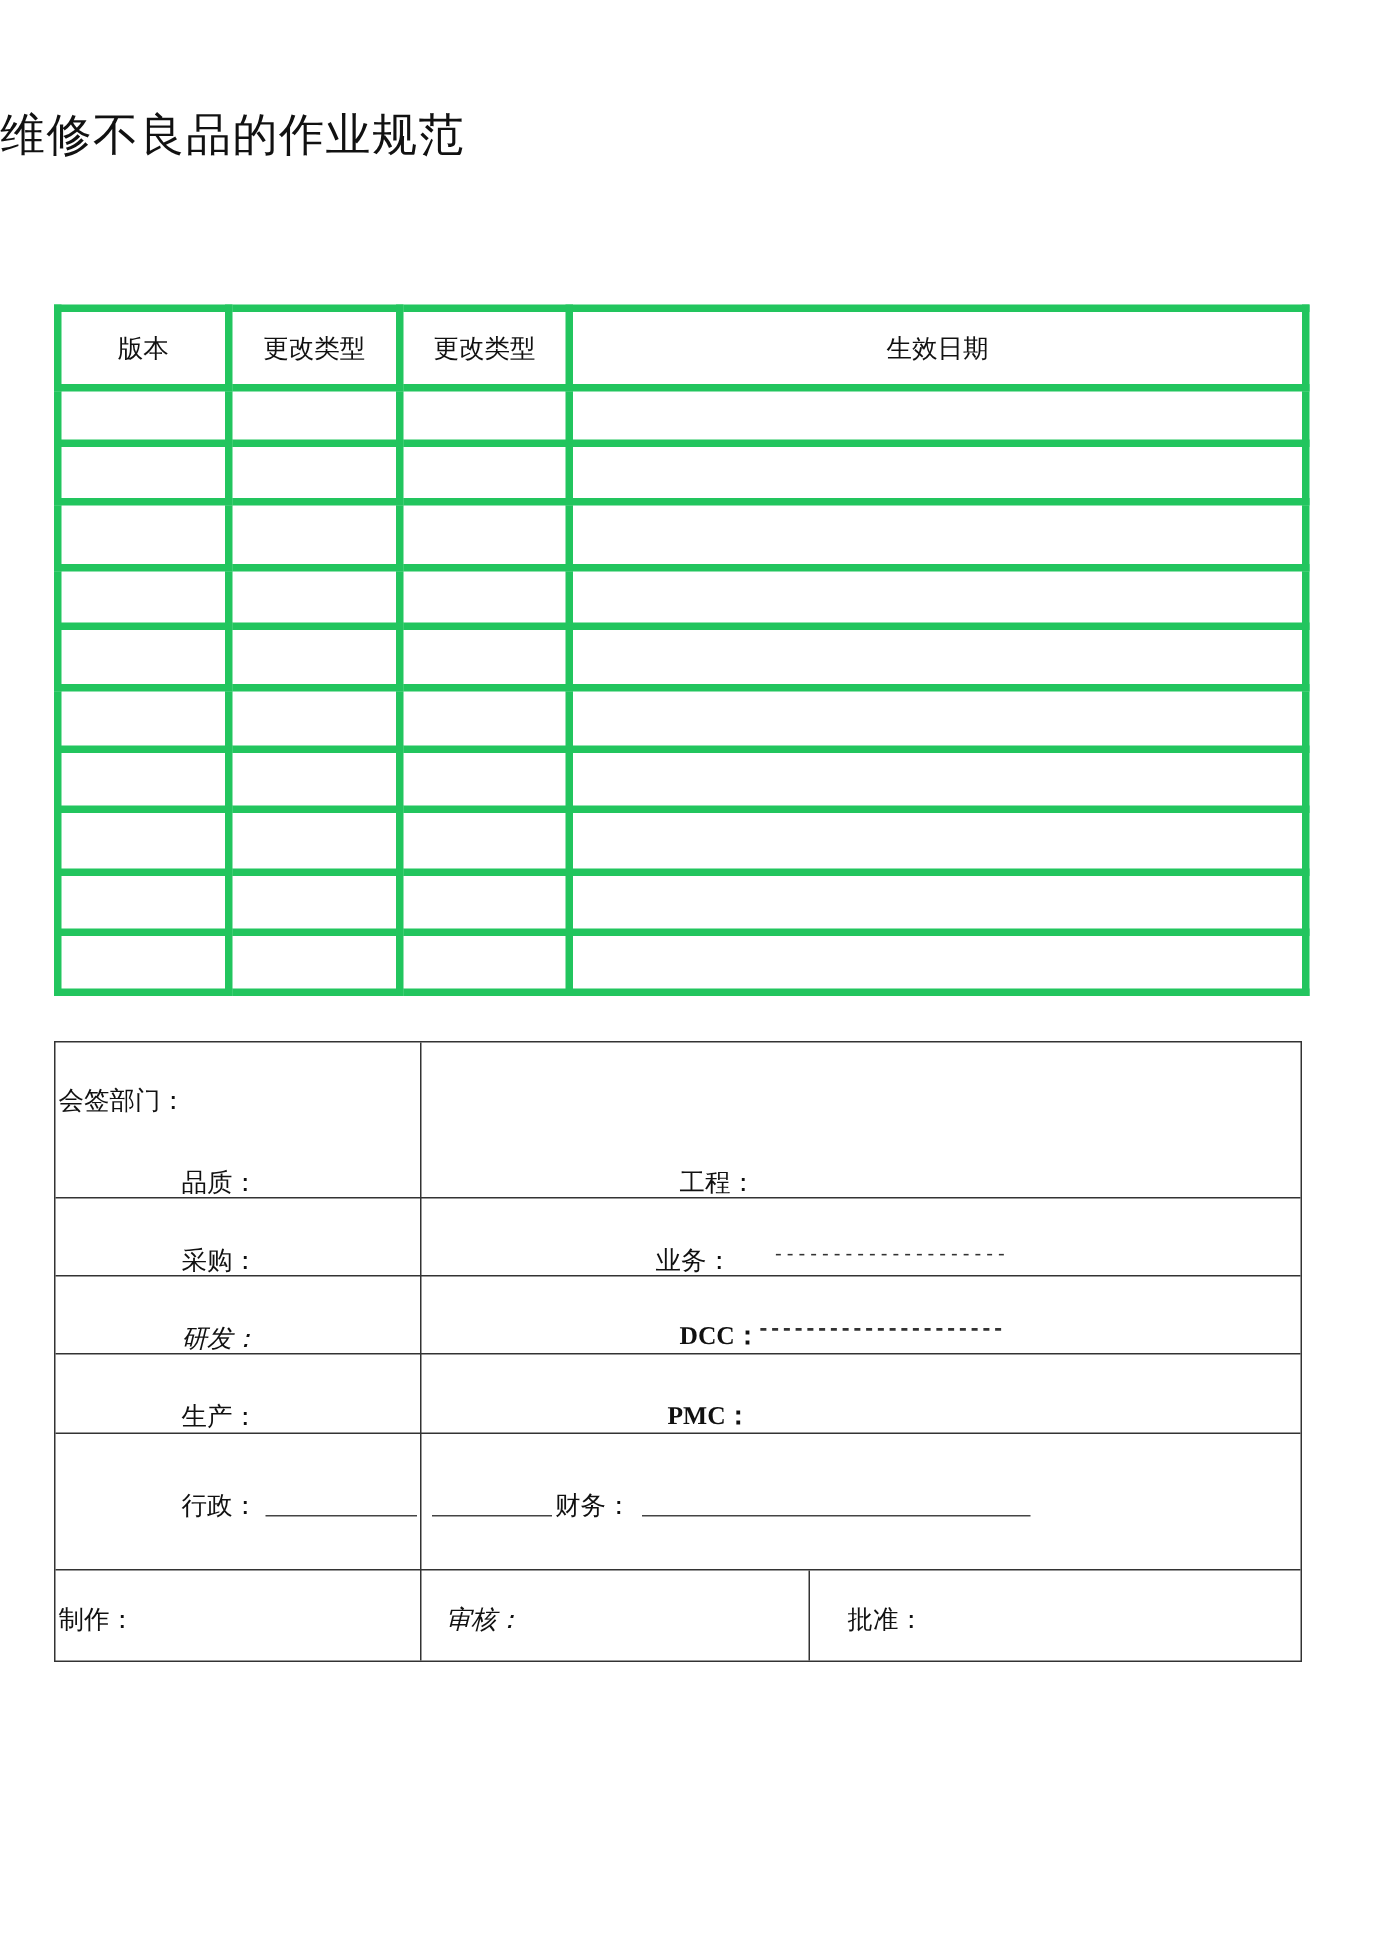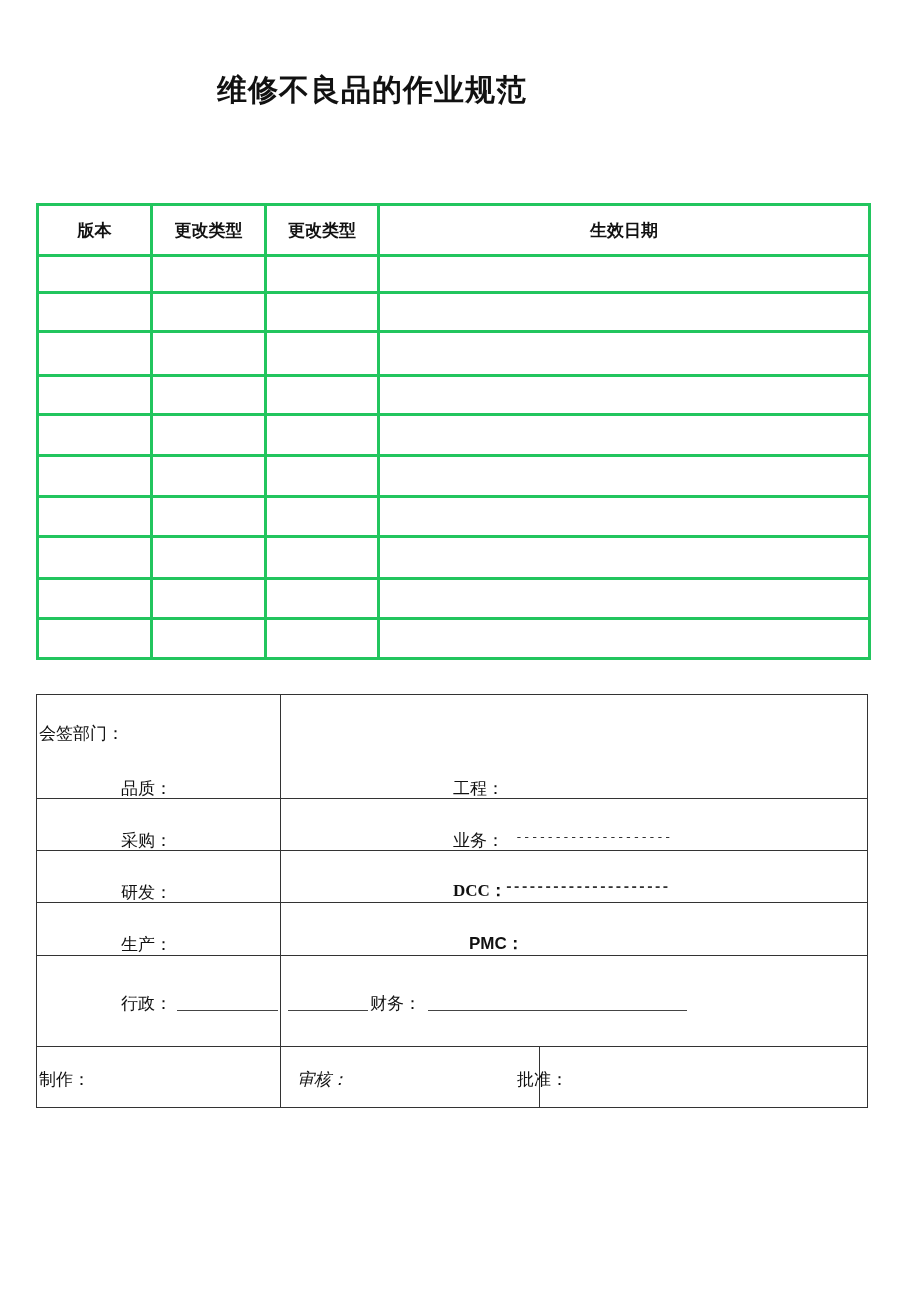--- a/index.html
+++ b/index.html
@@ -1,19 +1,19 @@
 <!DOCTYPE html>
 <html><head>
 <meta charset="utf-8">
 <style>
   html, body { margin: 0; padding: 0; background: #ffffff; }
   body { width: 920px; height: 1301px; position: relative; font-family: "DejaVu Serif", "Liberation Serif", serif; color: #111; }
-  .title { position: absolute; top: 70px; left: 0; width: 744px; text-align: center; font-size: 30px; letter-spacing: 1px; font-family: "DejaVu Sans", "Liberation Sans", sans-serif; font-weight: bold; }
+  .title { position: absolute; top: 70px; left: 0; width: 744px; text-align: left; font-size: 30px; letter-spacing: 1px; font-family: "DejaVu Sans", "Liberation Sans", sans-serif; font-weight: normal; }
   table.rev { position: absolute; left: 36px; top: 203px; width: 832px; border-collapse: collapse; table-layout: fixed; }
-  table.rev td, table.rev th { border: 3px solid #22c55e; font-weight: bold; font-size: 17px; text-align: center; padding: 0; }
+  table.rev td, table.rev th { border: 5px solid #22c55e; font-weight: normal; font-size: 17px; text-align: center; padding: 0; }
   table.rev th { height: 48px; }
   .sign { position: absolute; left: 36px; top: 694px; width: 832px; height: 414px; border: 1px solid #333; box-sizing: border-box; font-size: 17px; }
   .hline { position: absolute; left: 0; right: 0; height: 0; border-top: 1px solid #333; }
   .vline { position: absolute; width: 0; border-left: 1px solid #333; }
   .lbl { position: absolute; white-space: nowrap; }
   .mono { font-family: "DejaVu Sans Mono", "Liberation Mono", monospace; letter-spacing: 0px; }
   .dash { position: absolute; font-family: "DejaVu Sans Mono", monospace; font-size: 13px; color: #333; white-space: nowrap; }
   .uline { position: absolute; height: 0; border-top: 1px solid #444; }
 </style>
 </head>
@@ -110,32 +110,32 @@
   <div class="hline" style="top:207px;"></div>
   <div class="hline" style="top:260px;"></div>
   <div class="hline" style="top:351px;"></div>
 
   <div class="lbl" style="left:2px; top:27px;">会签部门：</div>
 
   <div class="lbl" style="left:84px; top:82px;">品质：</div>
   <div class="lbl" style="left:416px; top:82px;">工程：</div>
 
   <div class="lbl" style="left:84px; top:134px;">采购：</div>
-  <div class="lbl" style="left:416px; top:134px;">业务：</div>
+  <div class="lbl" style="left:400px; top:134px;">业务：</div>
   <div class="dash" style="left:478px; top:134px;">--------------------</div>
 
-  <div class="lbl mono" style="left:84px; top:186px; font-family:'DejaVu Serif', serif;">研发：</div>
+  <div class="lbl mono" style="left:84px; top:186px; font-family:'DejaVu Serif', serif;font-style:italic;">研发：</div>
   <div class="lbl" style="left:416px; top:184px; font-weight:bold; font-family:'Liberation Serif', serif;">DCC：</div>
   <div class="dash" style="left:468px; top:184px; font-weight:bold;">---------------------</div>
 
   <div class="lbl" style="left:84px; top:238px;">生产：</div>
-  <div class="lbl" style="left:432px; top:237px; font-weight:bold; font-family:Liberation Sans, sans-serif;text-align:right;">PMC：</div>
+  <div class="lbl" style="left:408px; top:237px; font-weight:bold; font-family:Liberation Serif, serif;text-align:right;">PMC：</div>
 
   <div class="lbl" style="left:84px; top:297px;">行政：</div>
   <div class="uline" style="left:140px; width:101px; top:315px;"></div>
   <div class="uline" style="left:251px; width:80px; top:315px;"></div>
   <div class="lbl" style="left:333px; top:297px;">财务：</div>
   <div class="uline" style="left:391px; width:259px; top:315px;"></div>
 
   <div class="lbl" style="left:2px; top:373px;">制作：</div>
   <div class="lbl" style="left:260px; top:373px;font-style:italic;">审核：</div>
-  <div class="lbl" style="left:480px; top:373px;">批准：</div>
+  <div class="lbl" style="left:528px; top:373px;">批准：</div>
 </div>
 
 </body></html>

